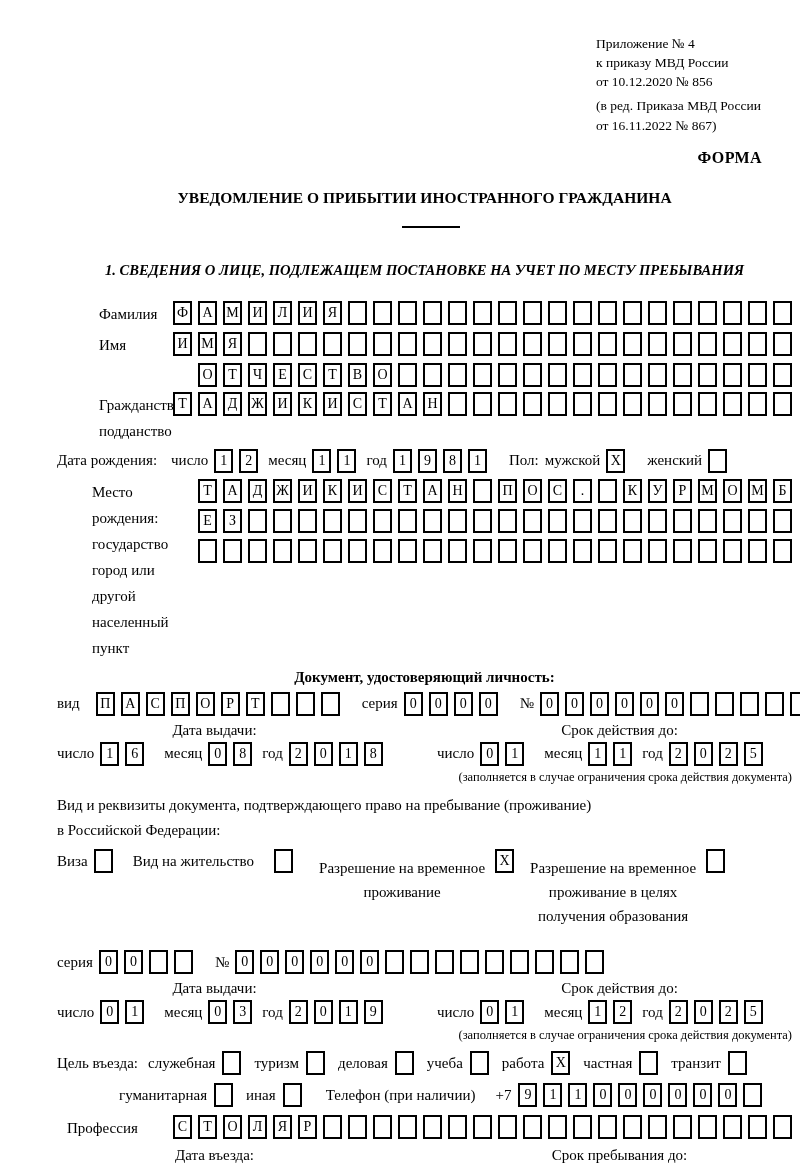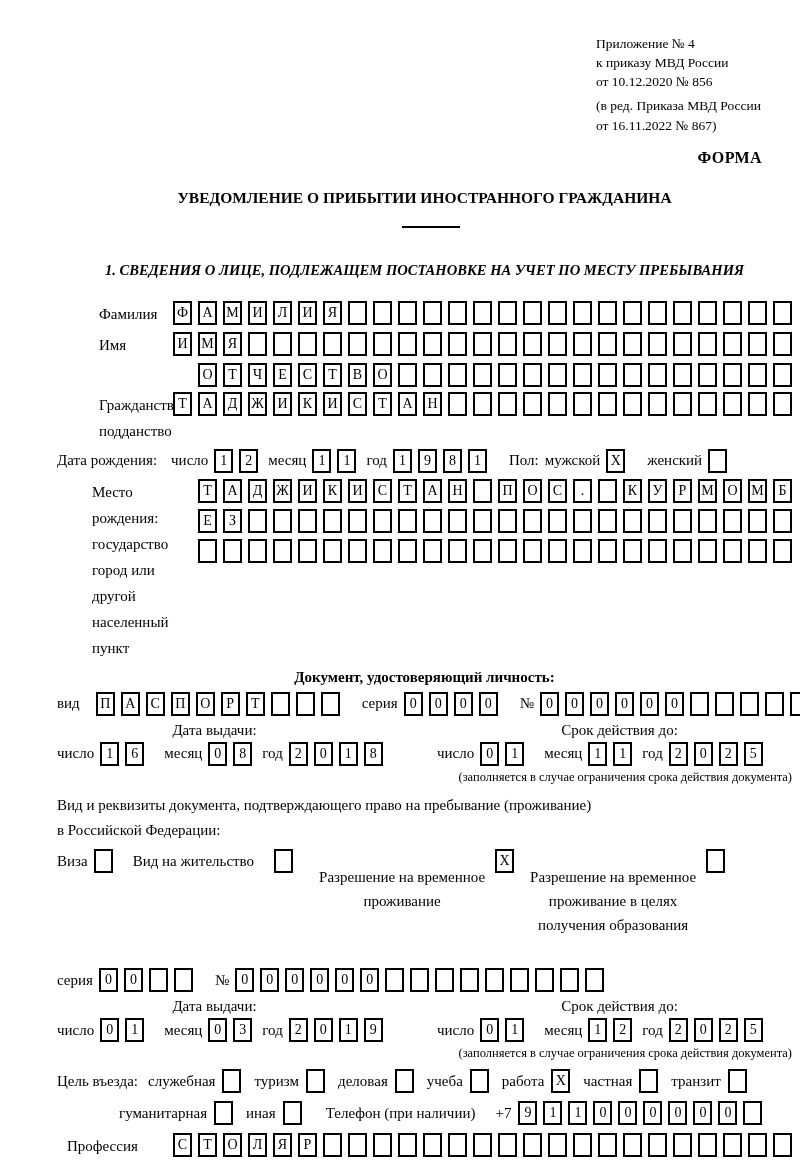--- a/index.html
+++ b/index.html
@@ -53,21 +53,21 @@
   .dategrp { display: flex; align-items: center; }
   .dategrp .t { margin-right: 6px; white-space: nowrap; }
   .dategrp .cells { margin-right: 10px; }
   .note { font-size: 12.5px; text-align: right; margin: 4px 0 8px; }
 
   .plain { font-size: 15px; line-height: 1.65; }
 
   
   .visa-row { display: flex; align-items: flex-start; margin: 6px 0 14px; }
   .visa-row .t { line-height: 26px; white-space: nowrap; }
-  .visa-row .opt2 { text-align: center; line-height: 1.6; margin: 17px 10px; }
+  .visa-row .opt2 { text-align: center; line-height: 1.6; margin: 8px 10px; }
   .visa-row .cells { margin-top: 1px; }
   .g6 { width: 6px; flex: none; } .g16 { width: 16px; flex: none; } .g20 { width: 20px; flex: none; }
 
   
   .goal-row { display: flex; align-items: center; margin-bottom: 8px; }
   .goal-row .t { margin-right: 7px; white-space: nowrap; }
   .goal-row .cells { margin-right: 13px; }
   .indent62 { margin-left: 62px; }
   .mt8 { }
 </style>

